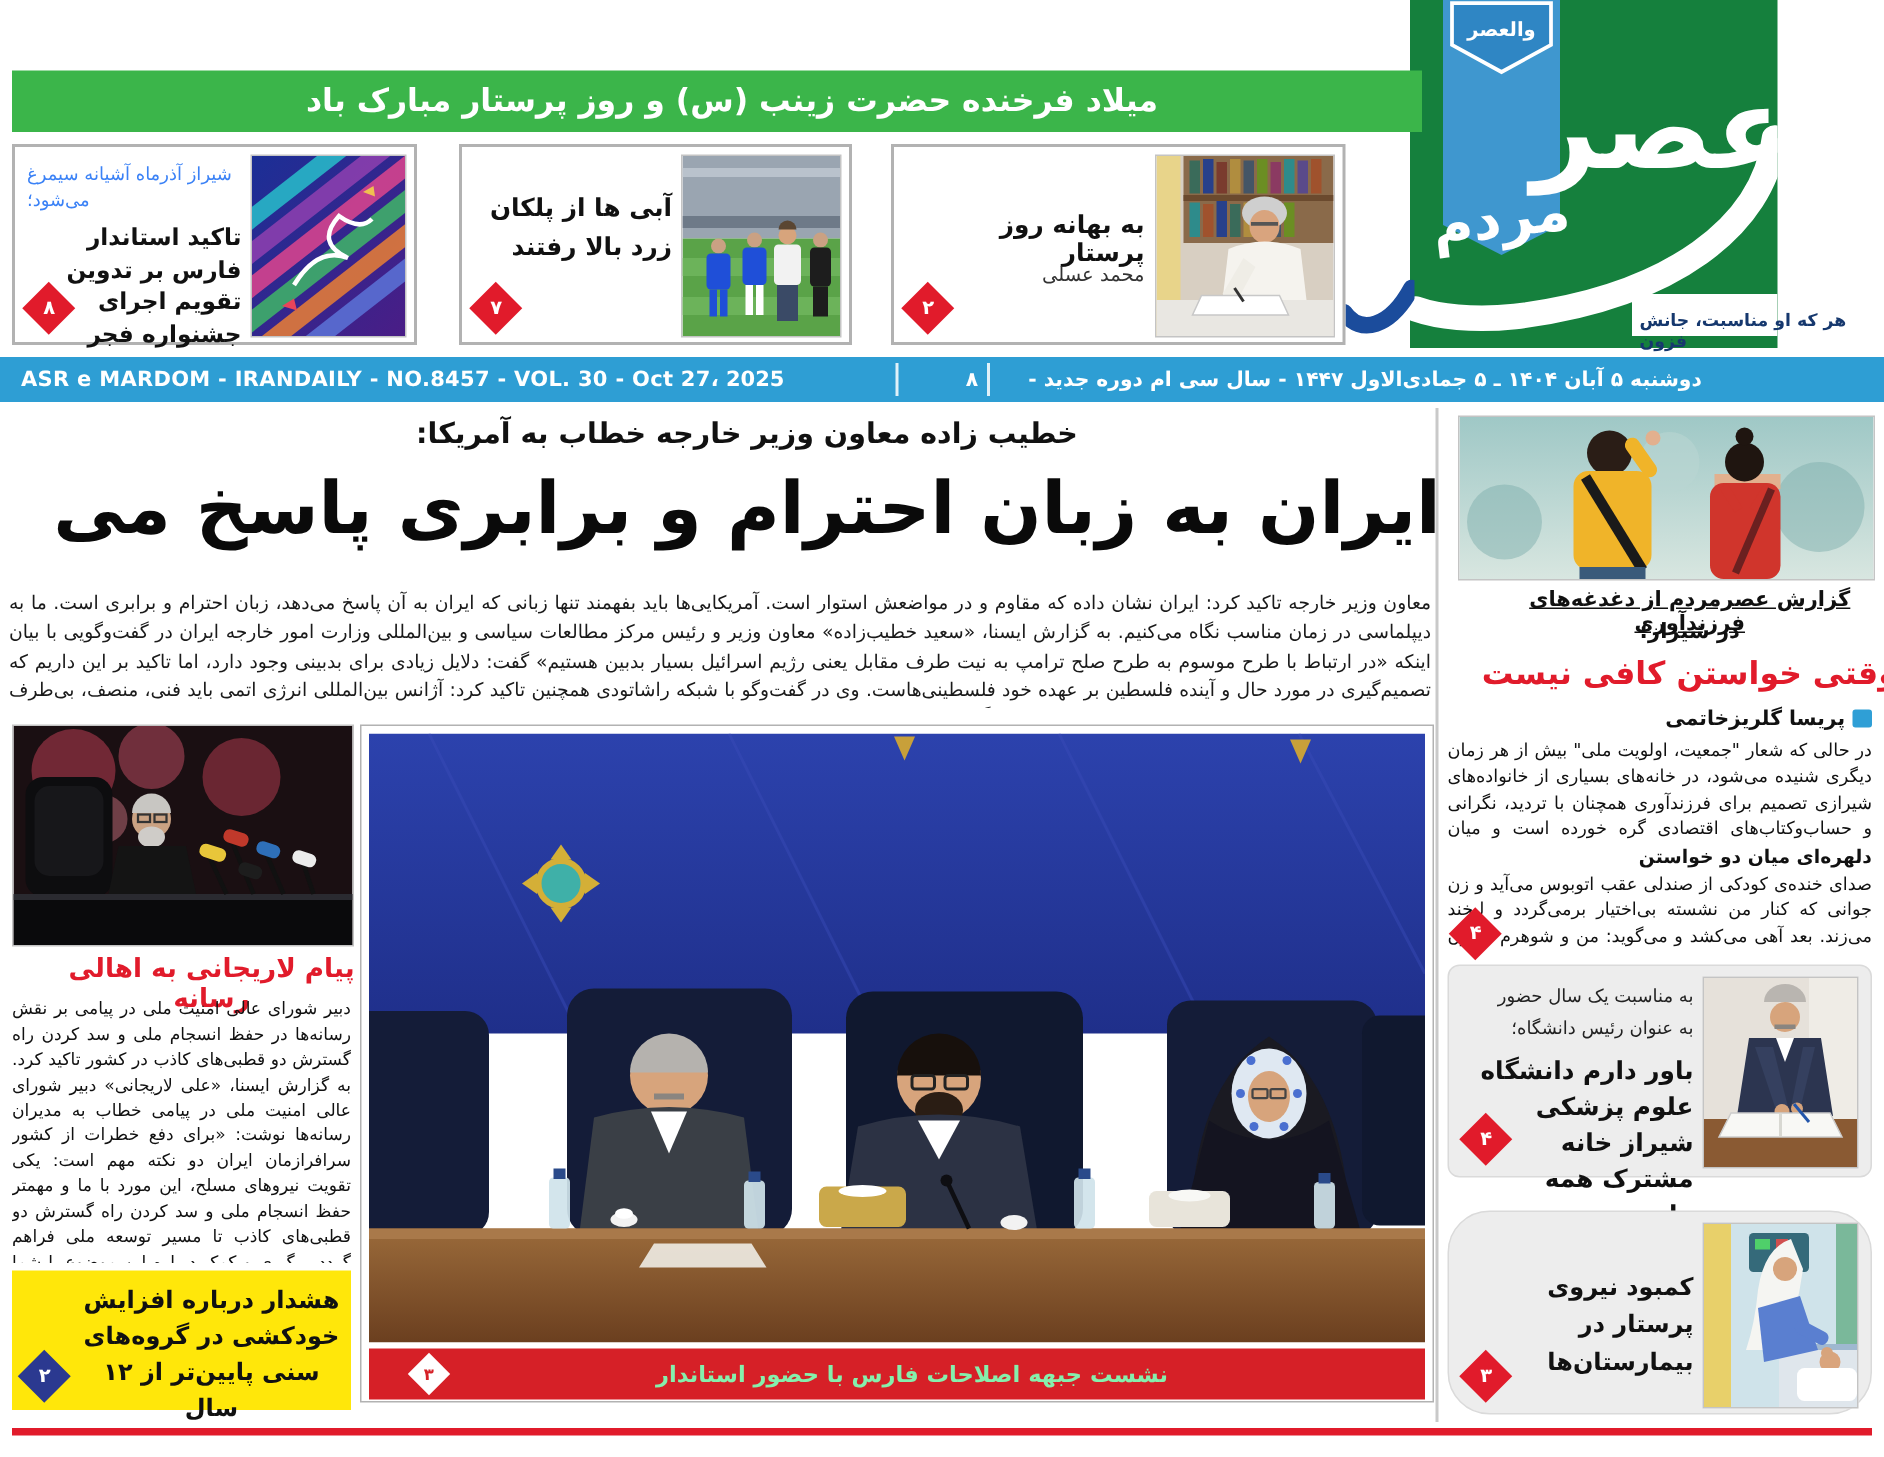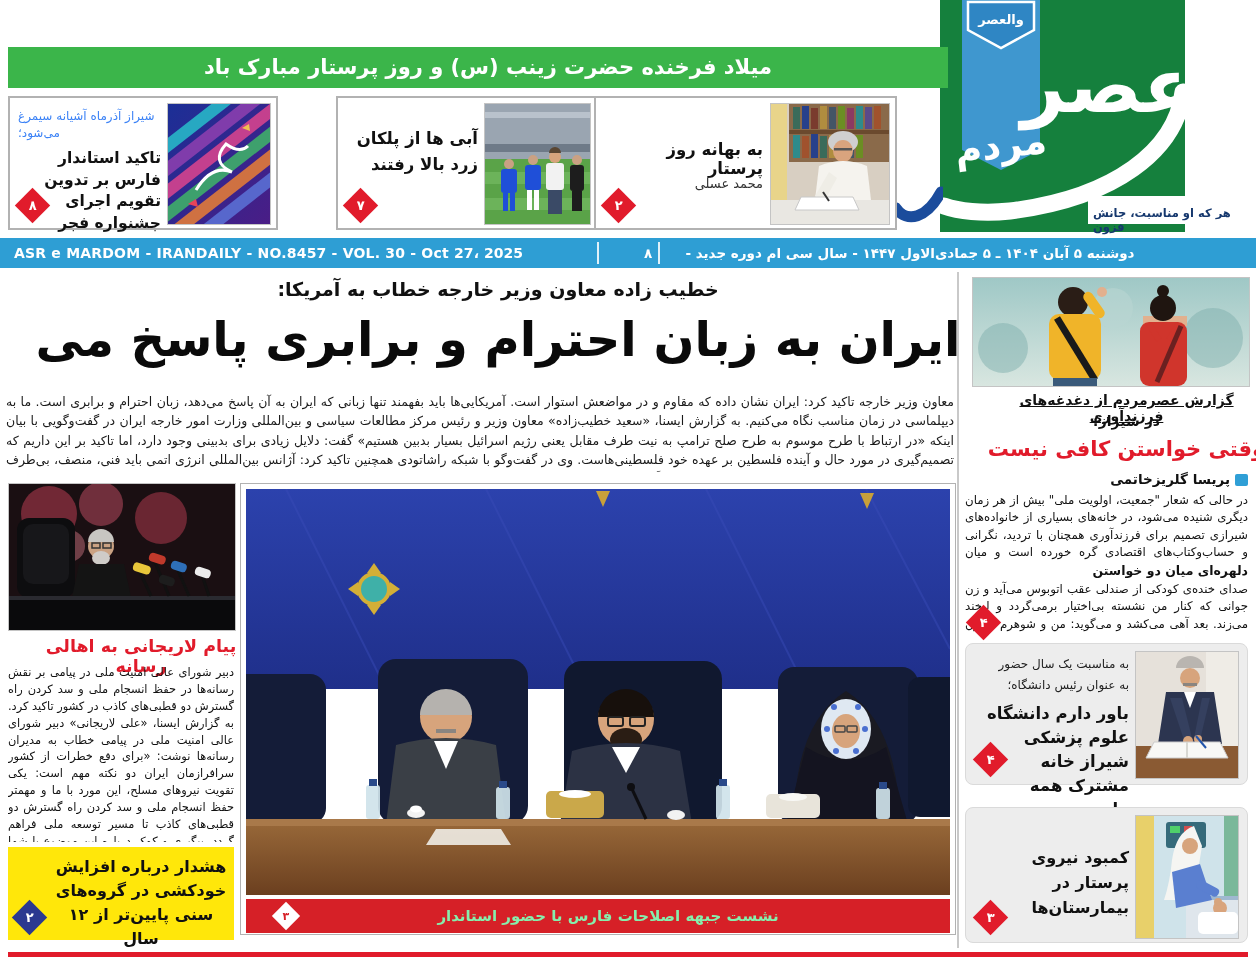--- a/index.html
+++ b/index.html
@@ -73,21 +73,21 @@
       <path d="M 20,100 l 8,-5 l 2,8 z" fill="#e8445a"></path>
       <path d="M 74,24 l 7,-4 l 1,7 z" fill="#f0c050"></path>
     </svg>
     <div class="abs rtl" style="right:115px;left:8px;top:10px;font-size:12px;line-height:1.45;text-align:left;color:#3b82f6;">شیراز آذرماه آشیانه سیمرغ می‌شود؛</div>
     <div class="abs rtl bold" style="right:115px;left:8px;top:50px;font-size:15.5px;line-height:1.4;text-align:right;">تاکید استاندار فارس بر تدوین تقویم اجرای جشنواره فجر</div>
     <div class="badge" style="left:10px;bottom:10px;">
       <span>۸</span>
     </div>
   </div>
 
-  <div class="storybox" style="left:306px;width:262px;margin-left:30px;">
+  <div class="storybox" style="left:306px;width:262px;">
     <svg class="abs imgframe" style="right:5px;top:5px;" width="105" height="120" viewBox="0 0 105 120">
       <rect width="105" height="55" fill="#9aa5b1"></rect>
       <rect y="8" width="105" height="6" fill="#b9c2cc"></rect>
       <rect y="40" width="105" height="8" fill="#6e7a88"></rect>
       <rect y="55" width="105" height="65" fill="#5aa348"></rect>
       <rect y="68" width="105" height="12" fill="#6cb35a"></rect>
       <rect y="94" width="105" height="12" fill="#6cb35a"></rect>
       <circle cx="24" cy="60" r="5" fill="#caa183"></circle>
         <rect x="16" y="65" width="16" height="24" rx="3" fill="#1f4fd8"></rect>
       <rect x="18" y="89" width="5" height="18" fill="#1f4fd8"></rect>
@@ -223,21 +223,21 @@
       <line x1="60" y1="84" x2="70" y2="96" stroke="#2255aa" stroke-width="2"></line>
     </svg>
     <div class="abs rtl" style="left:10px;right:118px;top:13px;font-size:12px;text-align:right;color:#222;">به مناسبت یک سال حضور</div>
     <div class="abs rtl" style="left:10px;right:118px;top:34px;font-size:12px;text-align:right;color:#222;">به عنوان رئیس دانشگاه؛</div>
     <div class="abs rtl bold" style="left:10px;right:118px;top:58px;font-size:16.5px;line-height:1.45;text-align:right;">باور دارم دانشگاه علوم پزشکی شیراز خانه مشترک همه ماست</div>
     <div class="badge" style="left:12px;bottom:12px;">
       <span>۴</span>
     </div>
   </div>
 
-  <div class="graybox" style="top:807px;height:136px;">
+  <div class="graybox" style="top:807px;height:136px;border-radius:28px;">
     <svg class="abs imgframe" style="right:8px;top:7px;" width="102" height="122" viewBox="0 0 102 122">
       <rect width="102" height="122" fill="#cfe3ea"></rect>
       <rect x="0" width="18" height="122" fill="#e8d06a"></rect>
       <rect x="88" width="14" height="122" fill="#7ab89a"></rect>
       <rect x="30" y="6" width="40" height="26" rx="3" fill="#356a7a"></rect>
       <rect x="34" y="10" width="10" height="7" fill="#4fd06a"></rect>
         <rect x="48" y="10" width="8" height="7" fill="#d04f4f"></rect>
       <line x1="46" y1="32" x2="40" y2="56" stroke="#445566" stroke-width="2"></line>
       <rect x="48" y="80" width="54" height="6" fill="#9fb8d0"></rect>
       <rect x="50" y="84" width="52" height="38" fill="#dfe6ec"></rect>

